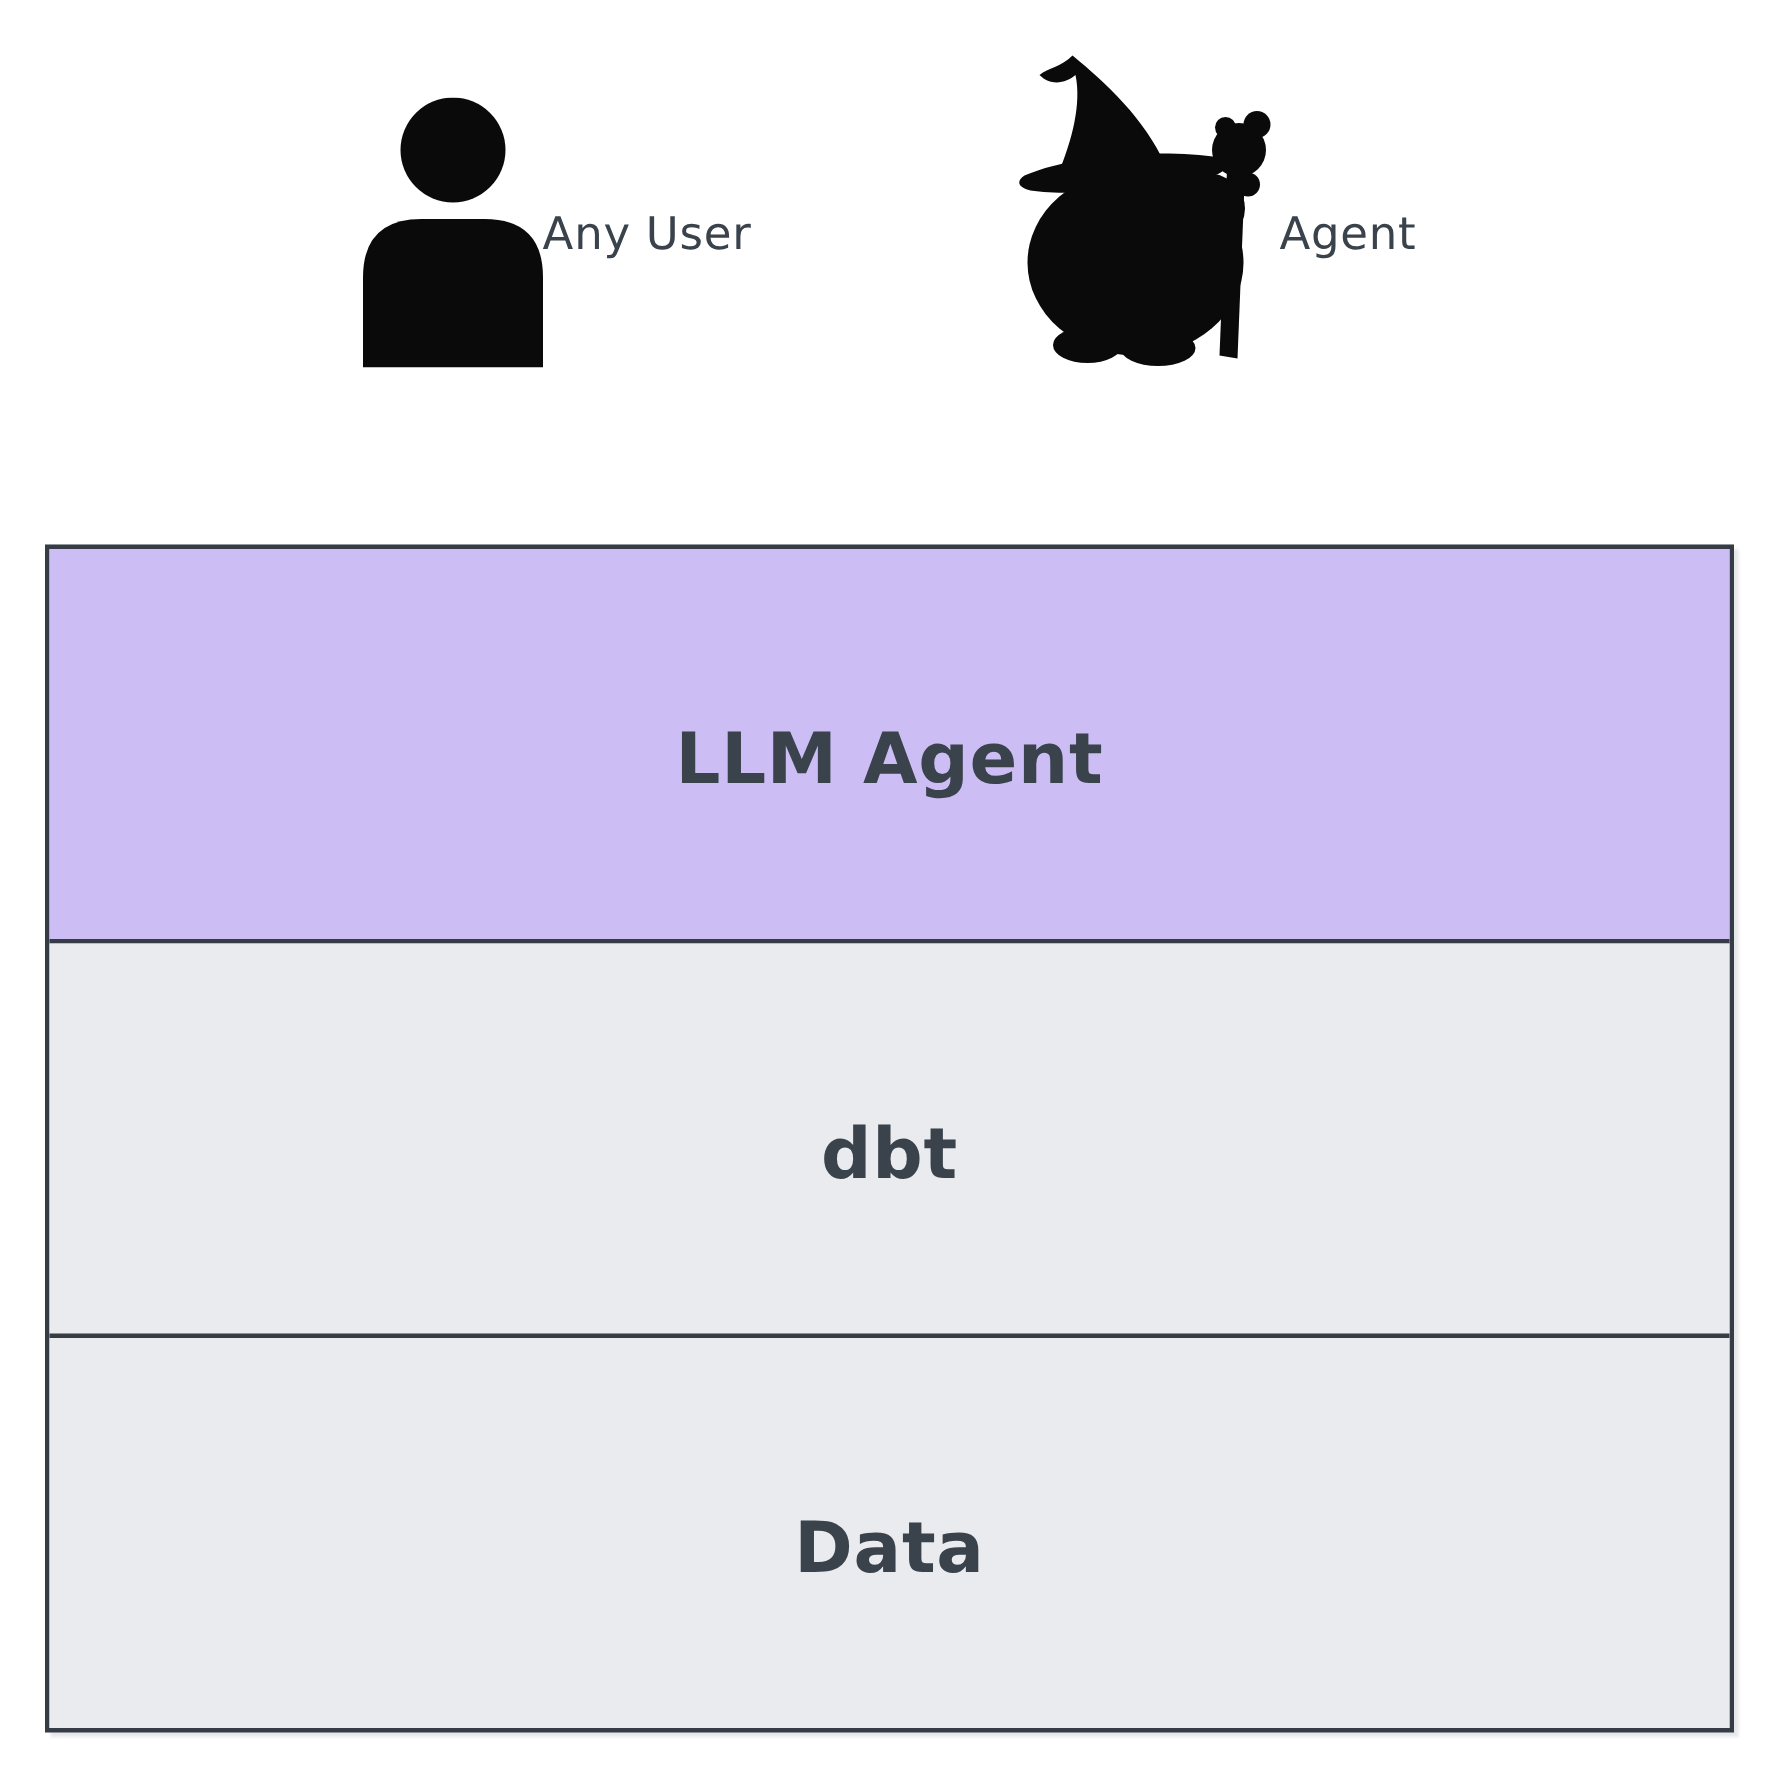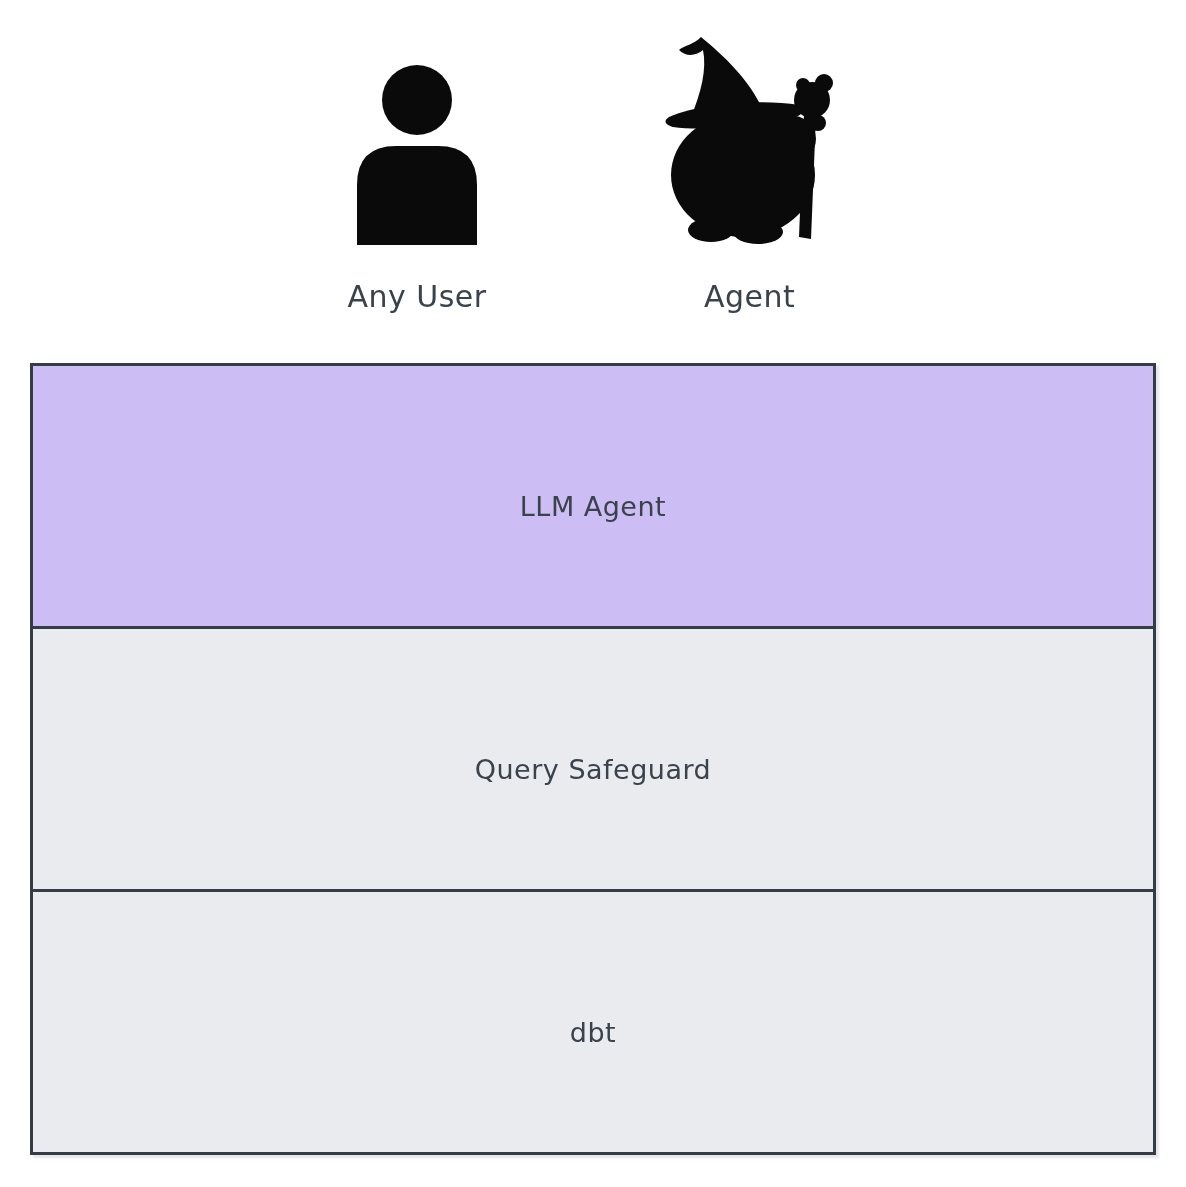--- a/index.html
+++ b/index.html
@@ -28,21 +28,20 @@
     top: 33px;
     left: 0;
     right: 0;
     display: flex;
     justify-content: center;
     align-items: flex-end;
     gap: 174px;
   }
   .actor {
     display: flex;
-    flex-direction: column;
     align-items: center;
   }
   .actor .icon-wrap {
     display: flex;
     align-items: flex-end;
     justify-content: center;
     height: 212px;
   }
   .actor svg { display: block; fill: var(--icon); }
   .actor figcaption {
@@ -70,22 +69,22 @@
     flex: 1 1 0;
     display: flex;
     align-items: center;
     justify-content: center;
     background: var(--layer-bg);
     border-bottom: 3px solid var(--border);
   }
   .layer:last-child { border-bottom: none; }
   .layer.highlight { background: var(--highlight-bg); }
   .layer .label {
-    font-size: 27px;
-    font-weight: 400;
+    font-size: 47px;
+    font-weight: 700;
     letter-spacing: 0.5px;
     color: var(--text);
     white-space: nowrap;
     margin-top: 20px;
   }
 </style>
 </head>
 <body>
 
 <div class="canvas">
@@ -128,20 +127,20 @@
       <figcaption>Agent</figcaption>
     </figure>
 
   </div>
 
   <div class="stack">
     <div class="layer highlight">
       <span class="label">LLM Agent</span>
     </div>
     <div class="layer">
-      <span class="label">Query Safeguard</span>
+      <span class="label">dbt</span>
     </div>
     <div class="layer">
-      <span class="label">dbt</span>
+      <span class="label">Data</span>
     </div>
   </div>
 
 </div>
 
 </body></html>

